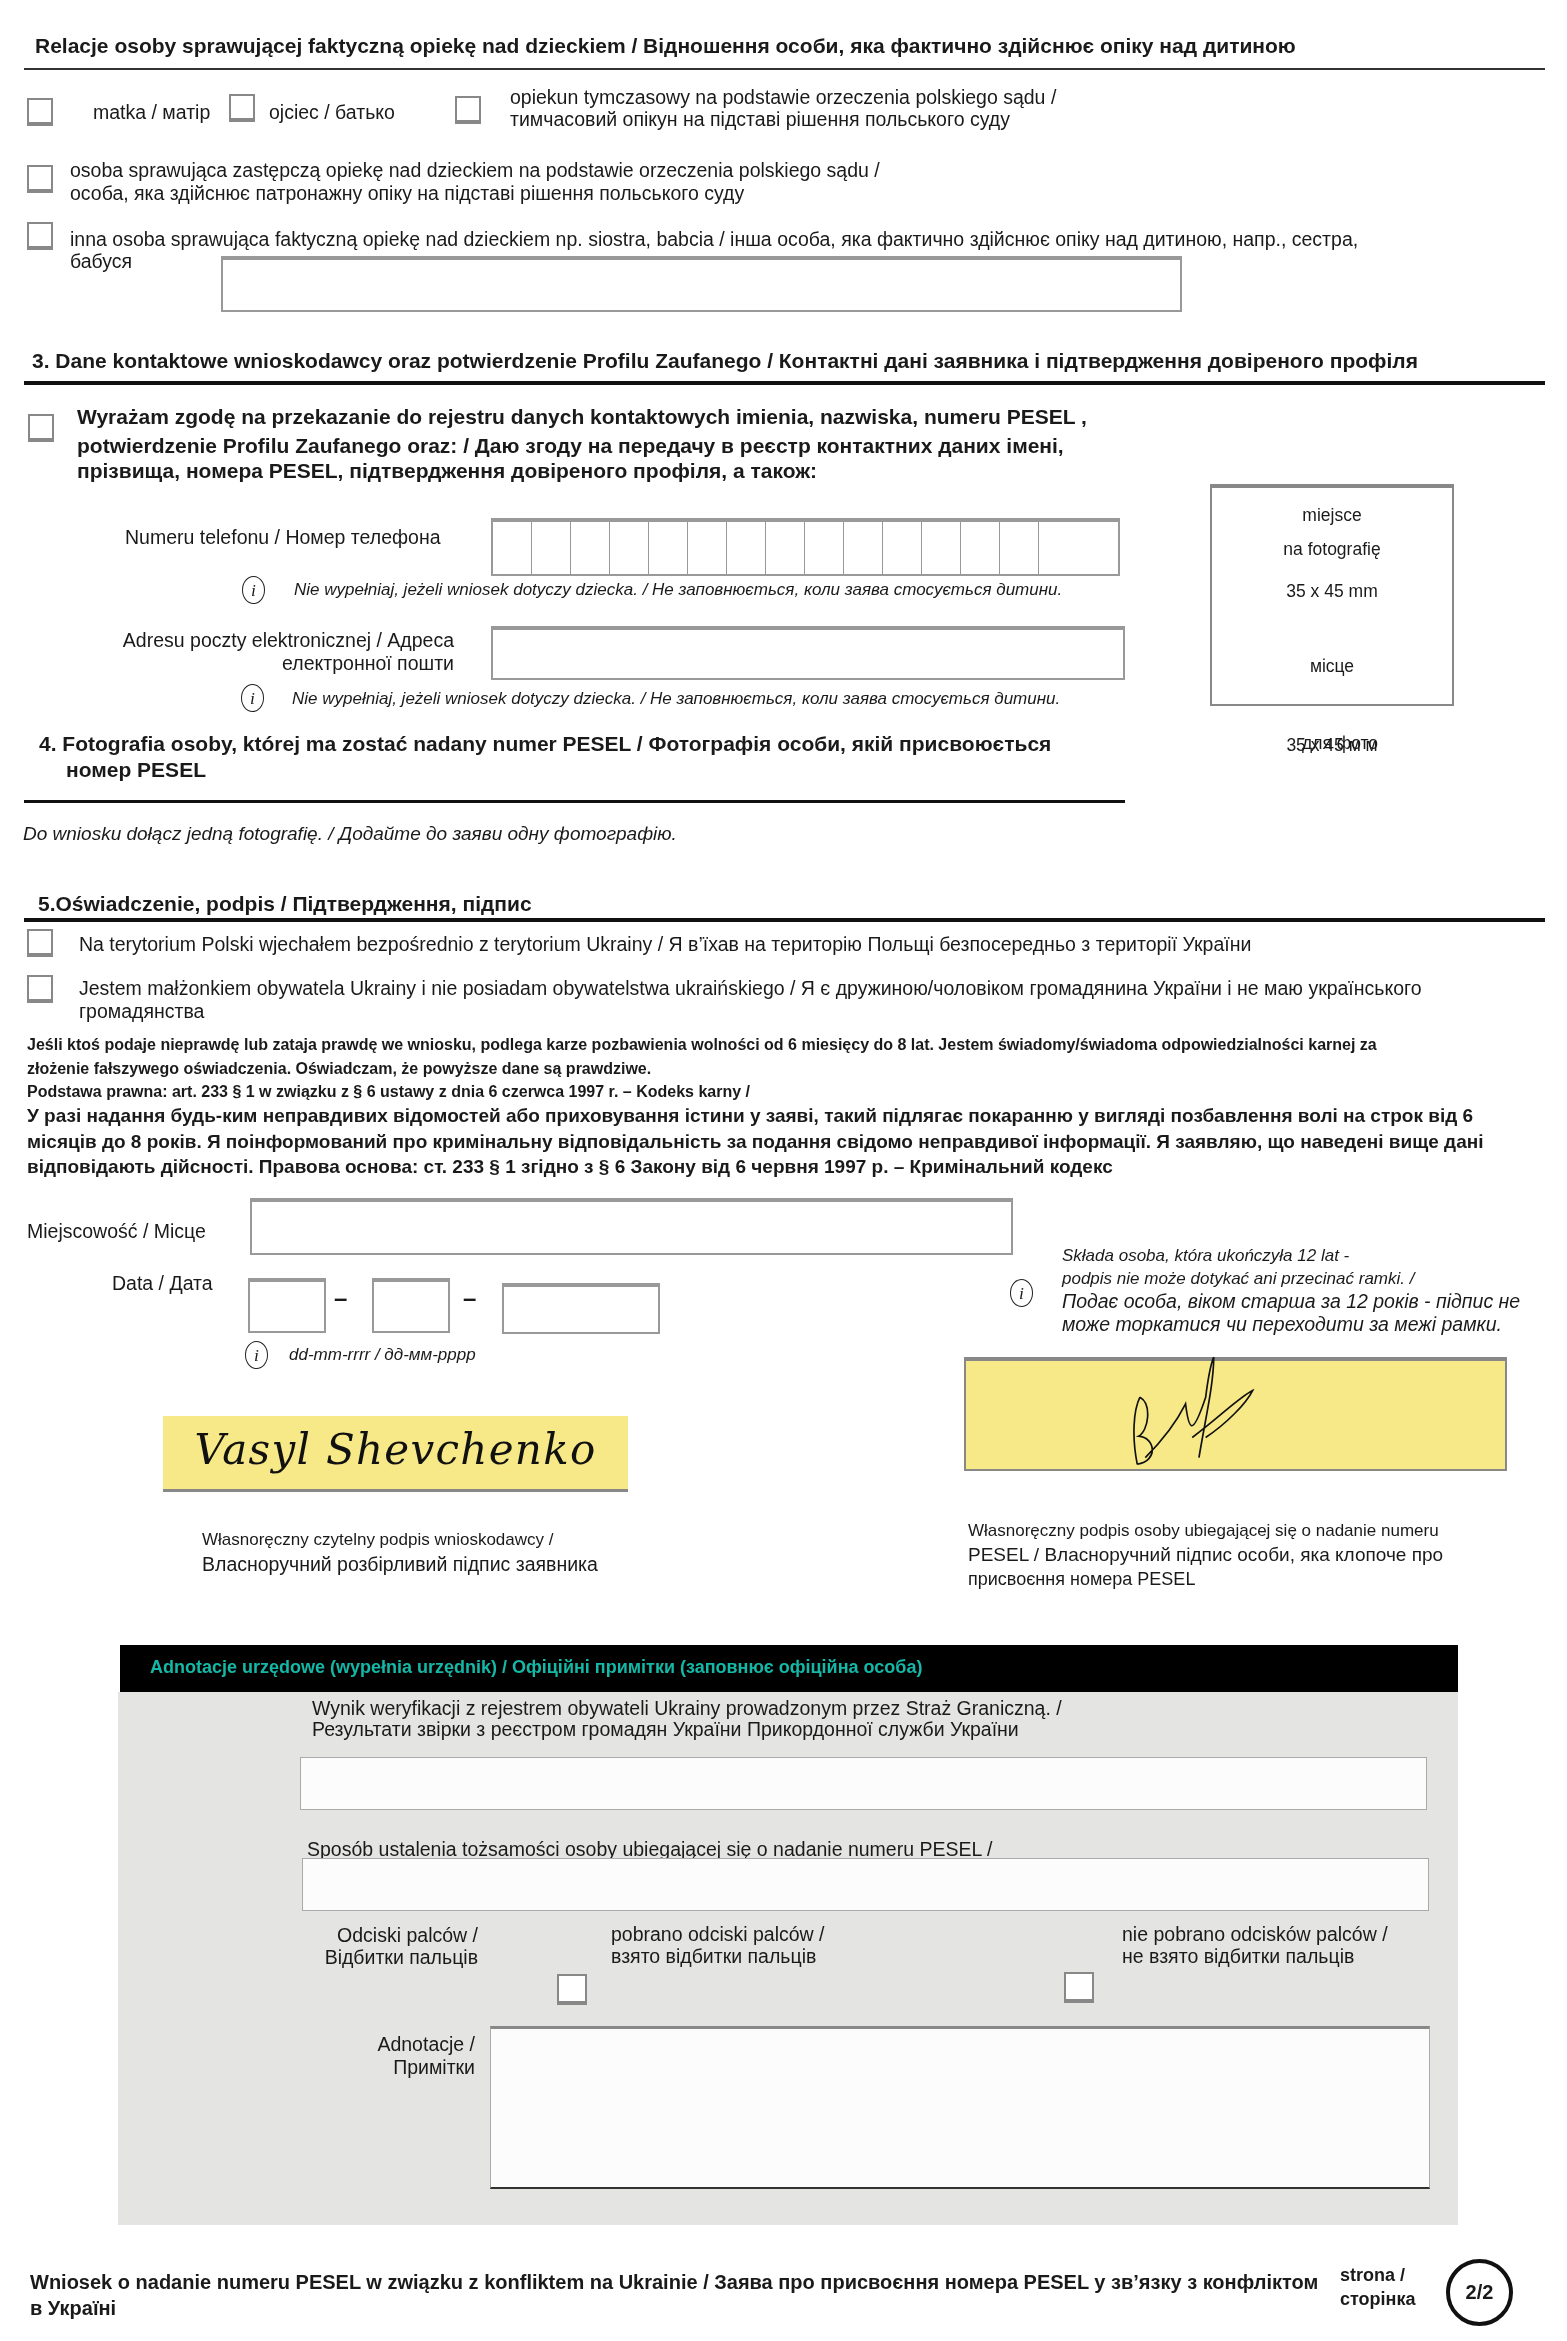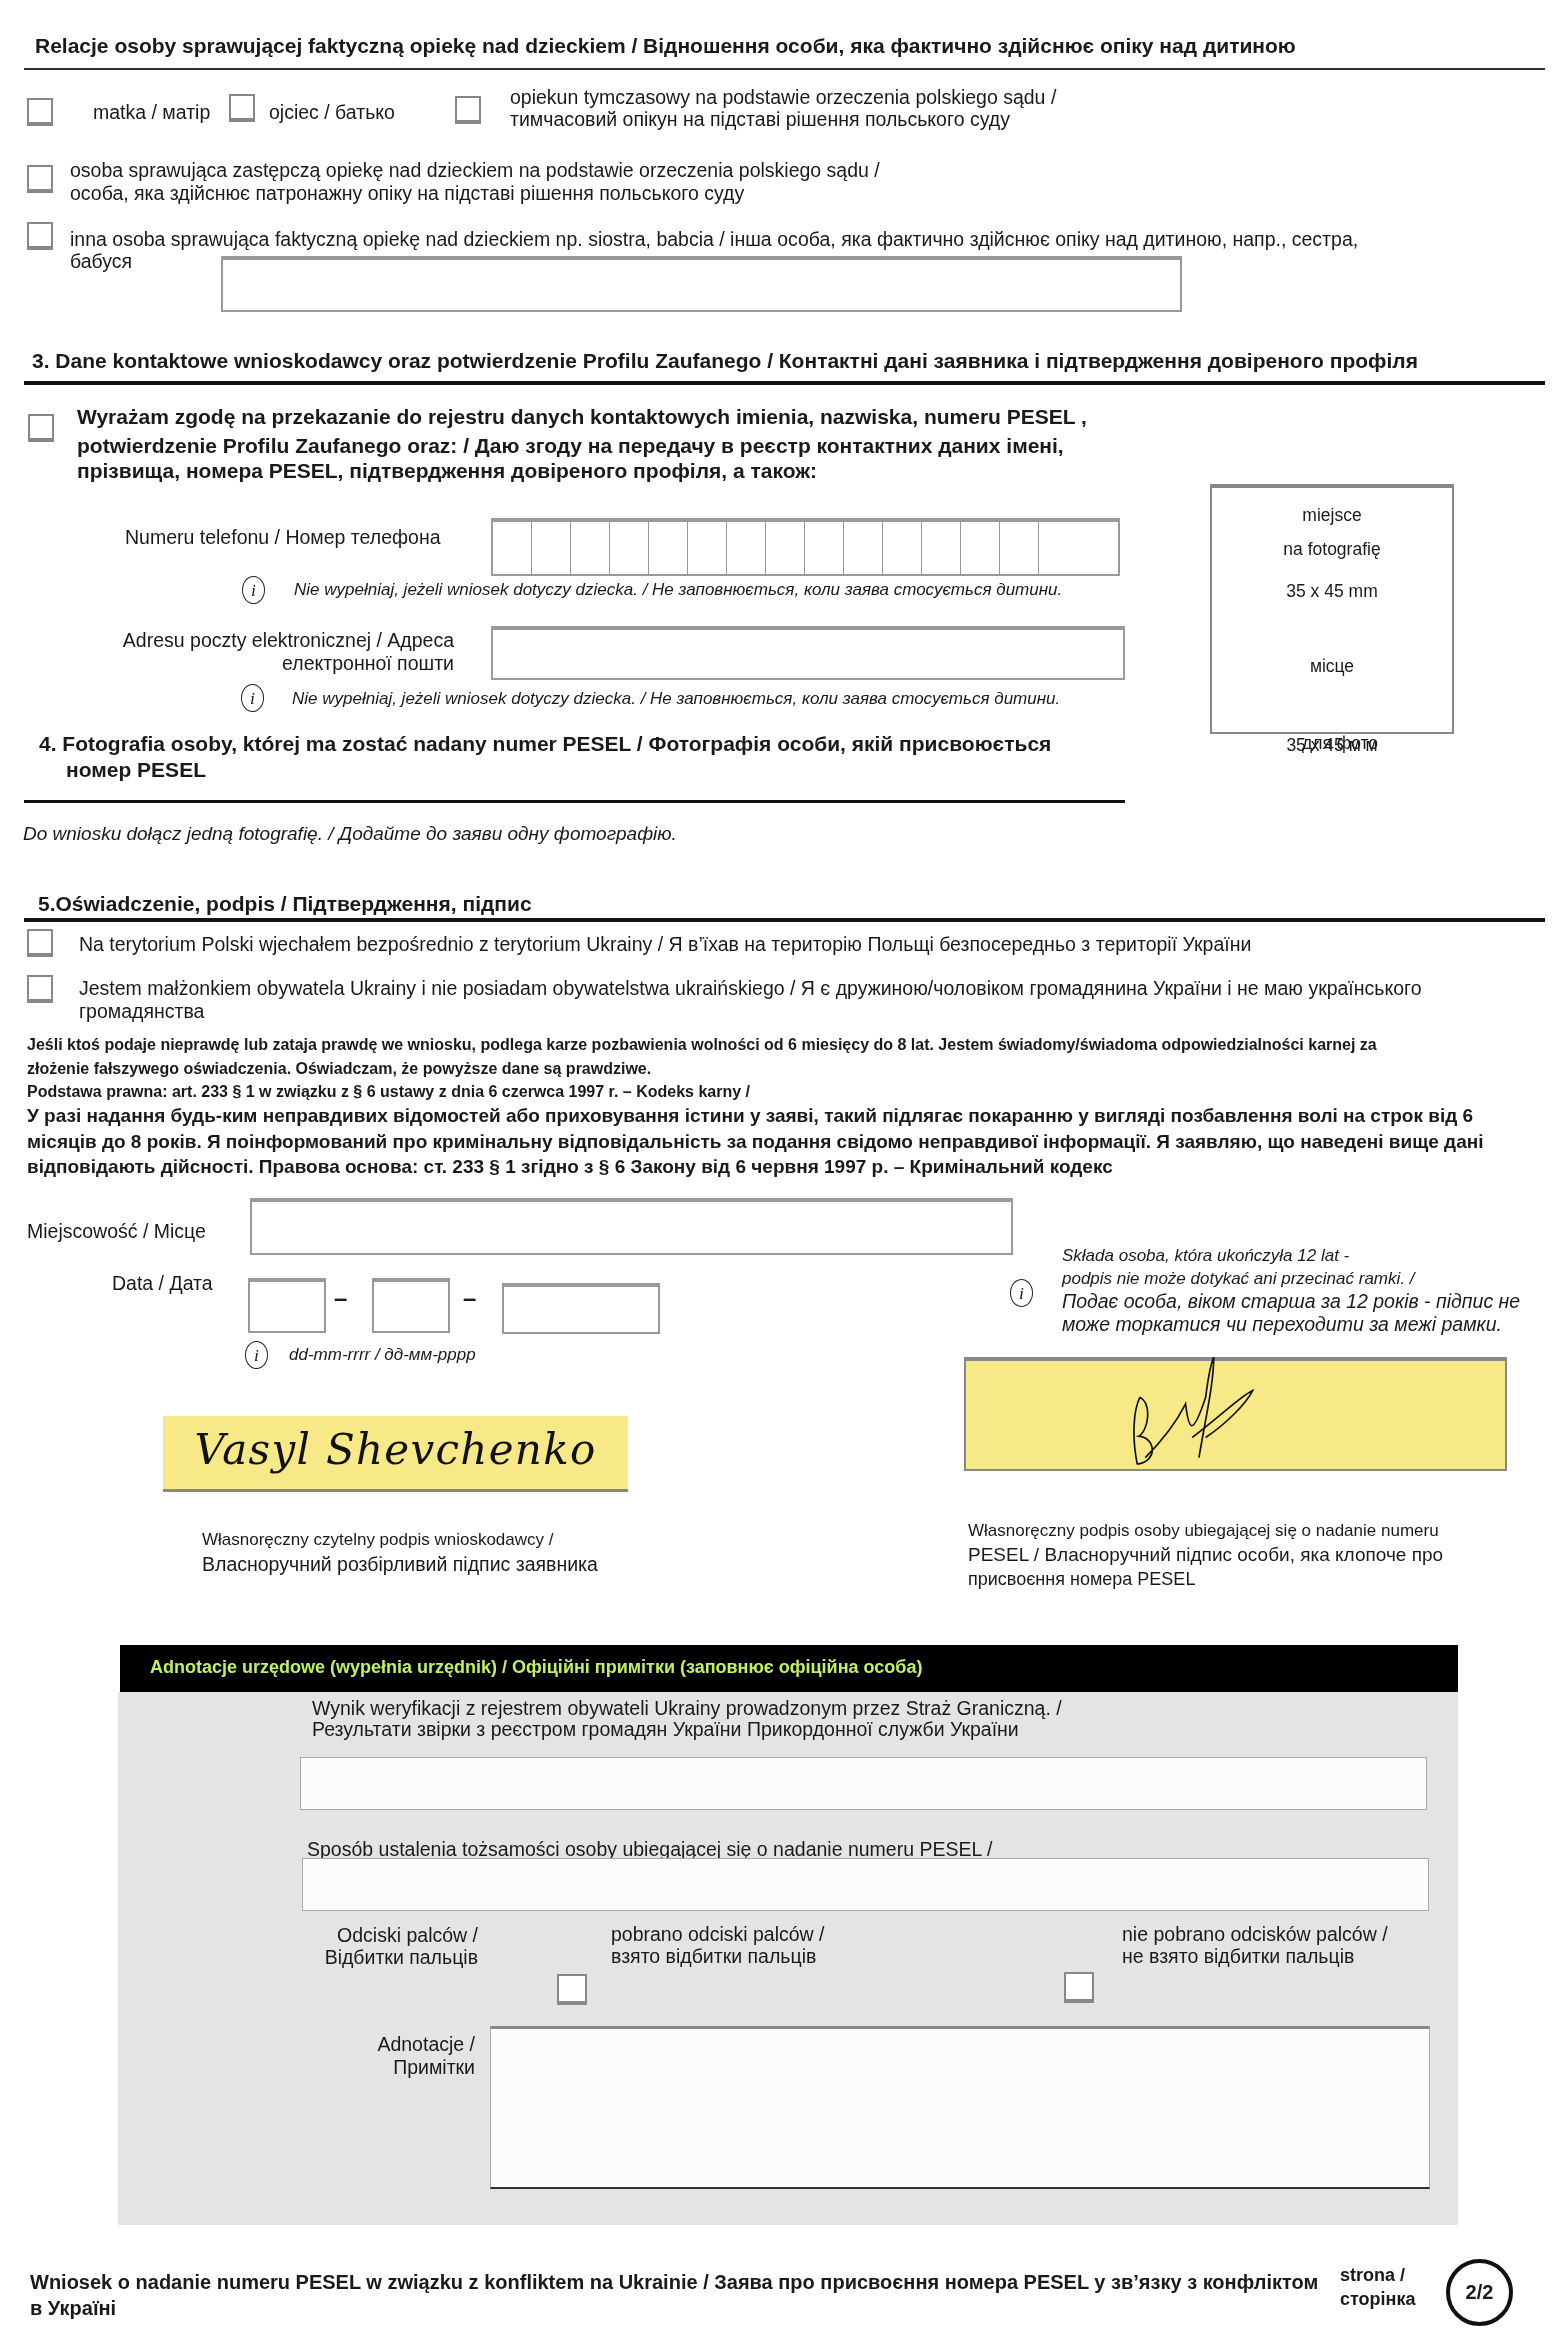--- a/index.html
+++ b/index.html
@@ -60,21 +60,21 @@
 <div class="abs i" style="left:294px;top:580px;">Nie wypełniaj, jeżeli wniosek dotyczy dziecka. / Не заповнюється, коли заява стосується дитини.</div>
 
 <div class="abs t" style="left:101px;top:629px;width:353px;text-align:right;">
   <div>Adresu poczty elektronicznej / Адреса</div>
   <div>електронної пошти</div>
 </div>
 <div class="box" style="left:491px;top:626px;width:634px;height:54px;"></div>
 <div class="info" style="left:241px;top:684px;">i</div>
 <div class="abs i" style="left:292px;top:689px;">Nie wypełniaj, jeżeli wniosek dotyczy dziecka. / Не заповнюється, коли заява стосується дитини.</div>
 
-<div class="abs" style="left:1210px;top:484px;width:244px;height:250px;border:2.7px solid #888;border-top-width:4px;box-sizing:border-box;text-align:center;">
+<div class="abs" style="left:1210px;top:484px;width:244px;height:222px;border:2.7px solid #888;border-top-width:4px;box-sizing:border-box;text-align:center;">
   <div class="s" style="position:absolute;left:0;right:0;top:16px;">miejsce</div>
   <div class="s" style="position:absolute;left:0;right:0;top:50px;">na fotografię</div>
   <div class="s" style="position:absolute;left:0;right:0;top:92px;">35 x 45  mm</div>
   <div class="s" style="position:absolute;left:0;right:0;top:167px;">місце</div>
   <div class="s" style="position:absolute;left:16px;right:0;top:207px;margin-top:37px;">для фото</div>
   <div class="s" style="position:absolute;left:0;right:0;top:246px;">35 x 45  м м</div>
 </div>
 
 <div class="abs h" style="left:39px;top:732px;">4.  Fotografia osoby, której ma zostać nadany numer PESEL / Фотографія особи, якій присвоюється</div>
 <div class="abs h" style="left:66px;top:758px;">номер PESEL</div>
@@ -135,21 +135,21 @@
     <path d="M258 160 C 250 120, 252 80, 262 60 M262 60 C 280 70, 275 110, 260 118 C 285 120, 290 155, 258 160 M 270 150 C 300 120, 320 90, 330 70 C 335 110, 340 120, 360 60 C 365 20, 370 5, 372 0 C 372 40, 360 90, 350 150 M 340 120 C 380 90, 410 60, 430 50 C 420 70, 390 100, 360 120" stroke="#111" stroke-width="2.5" fill="none"></path>
   </svg>
 </div>
 <div class="abs" style="left:968px;top:1519px;font-size:17px;line-height:24px;">
   <div>Własnoręczny podpis osoby ubiegającej się o nadanie numeru</div>
   <div style="font-size:19px;">PESEL / Власноручний підпис особи, яка клопоче про</div>
   <div style="font-size:18px;">присвоєння номера PESEL</div>
 </div>
 
 <div class="abs" style="left:120px;top:1645px;width:1338px;height:47px;background:#000;">
-  <div style="position:absolute;left:30px;top:12px;color:#bef264;font-weight:bold;font-size:18px;">Adnotacje urzędowe (wypełnia urzędnik) / Офіційні примітки (заповнює офіційна особа)</div>
+  <div style="position:absolute;left:30px;top:12px;color:#14b8a6;font-weight:bold;font-size:18px;">Adnotacje urzędowe (wypełnia urzędnik) / Офіційні примітки (заповнює офіційна особа)</div>
 </div>
 <div class="gray" style="left:118px;top:1692px;width:1340px;height:533px;"></div>
 
 <div class="abs t" style="left:312px;top:1698px;line-height:21px;">
   <div>Wynik weryfikacji z rejestrem obywateli Ukrainy prowadzonym przez Straż Graniczną. /</div>
   <div>Результати звірки з реєстром громадян України Прикордонної служби України</div>
 </div>
 <div class="wbox" style="left:300px;top:1757px;width:1127px;height:53px;"></div>
 
 <div class="abs t" style="left:307px;top:1839px;line-height:21px;">

